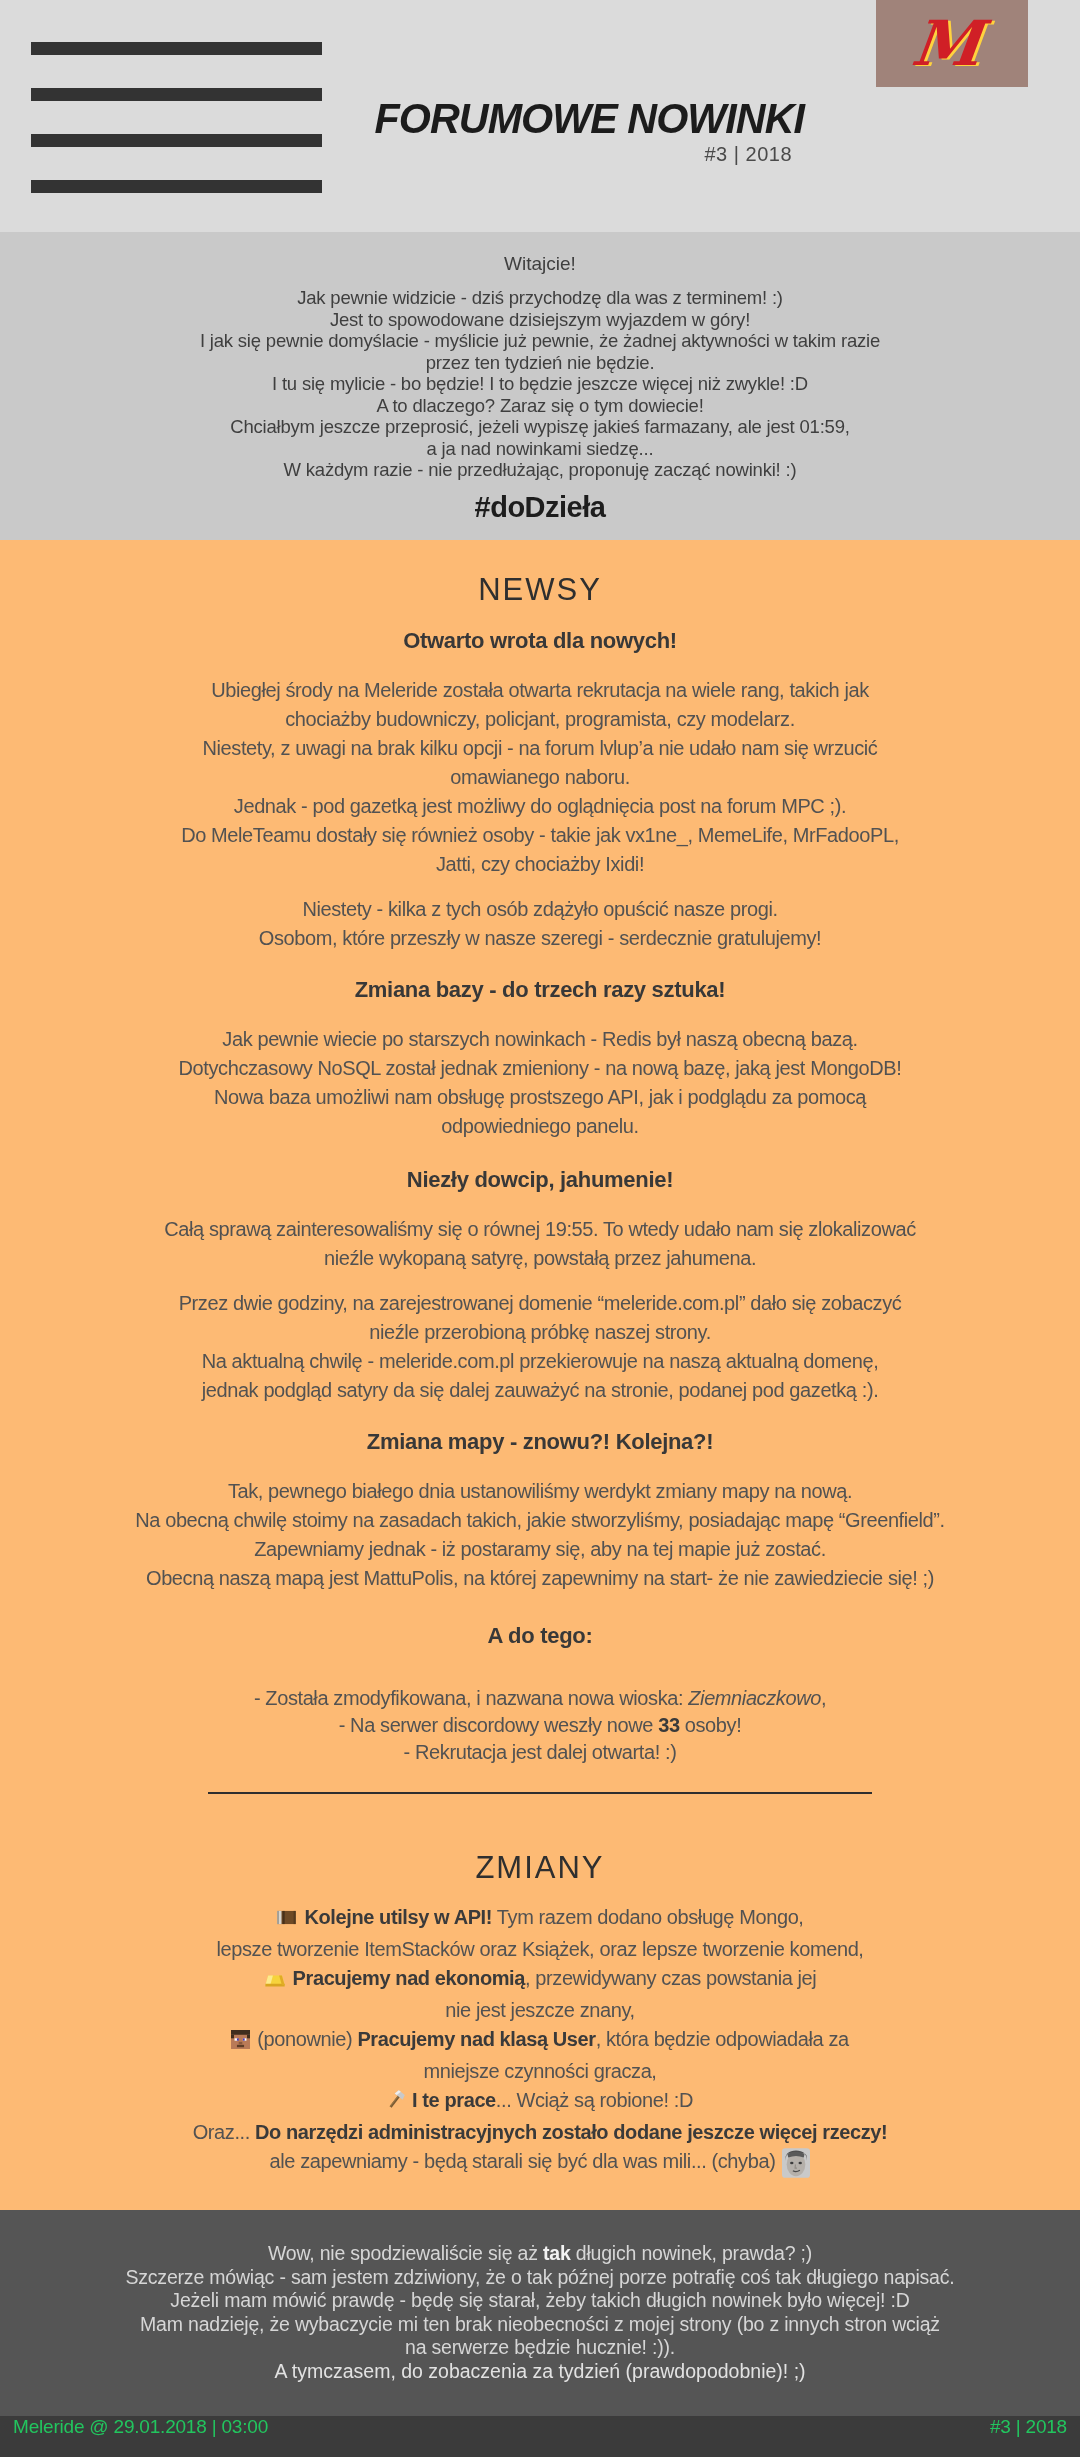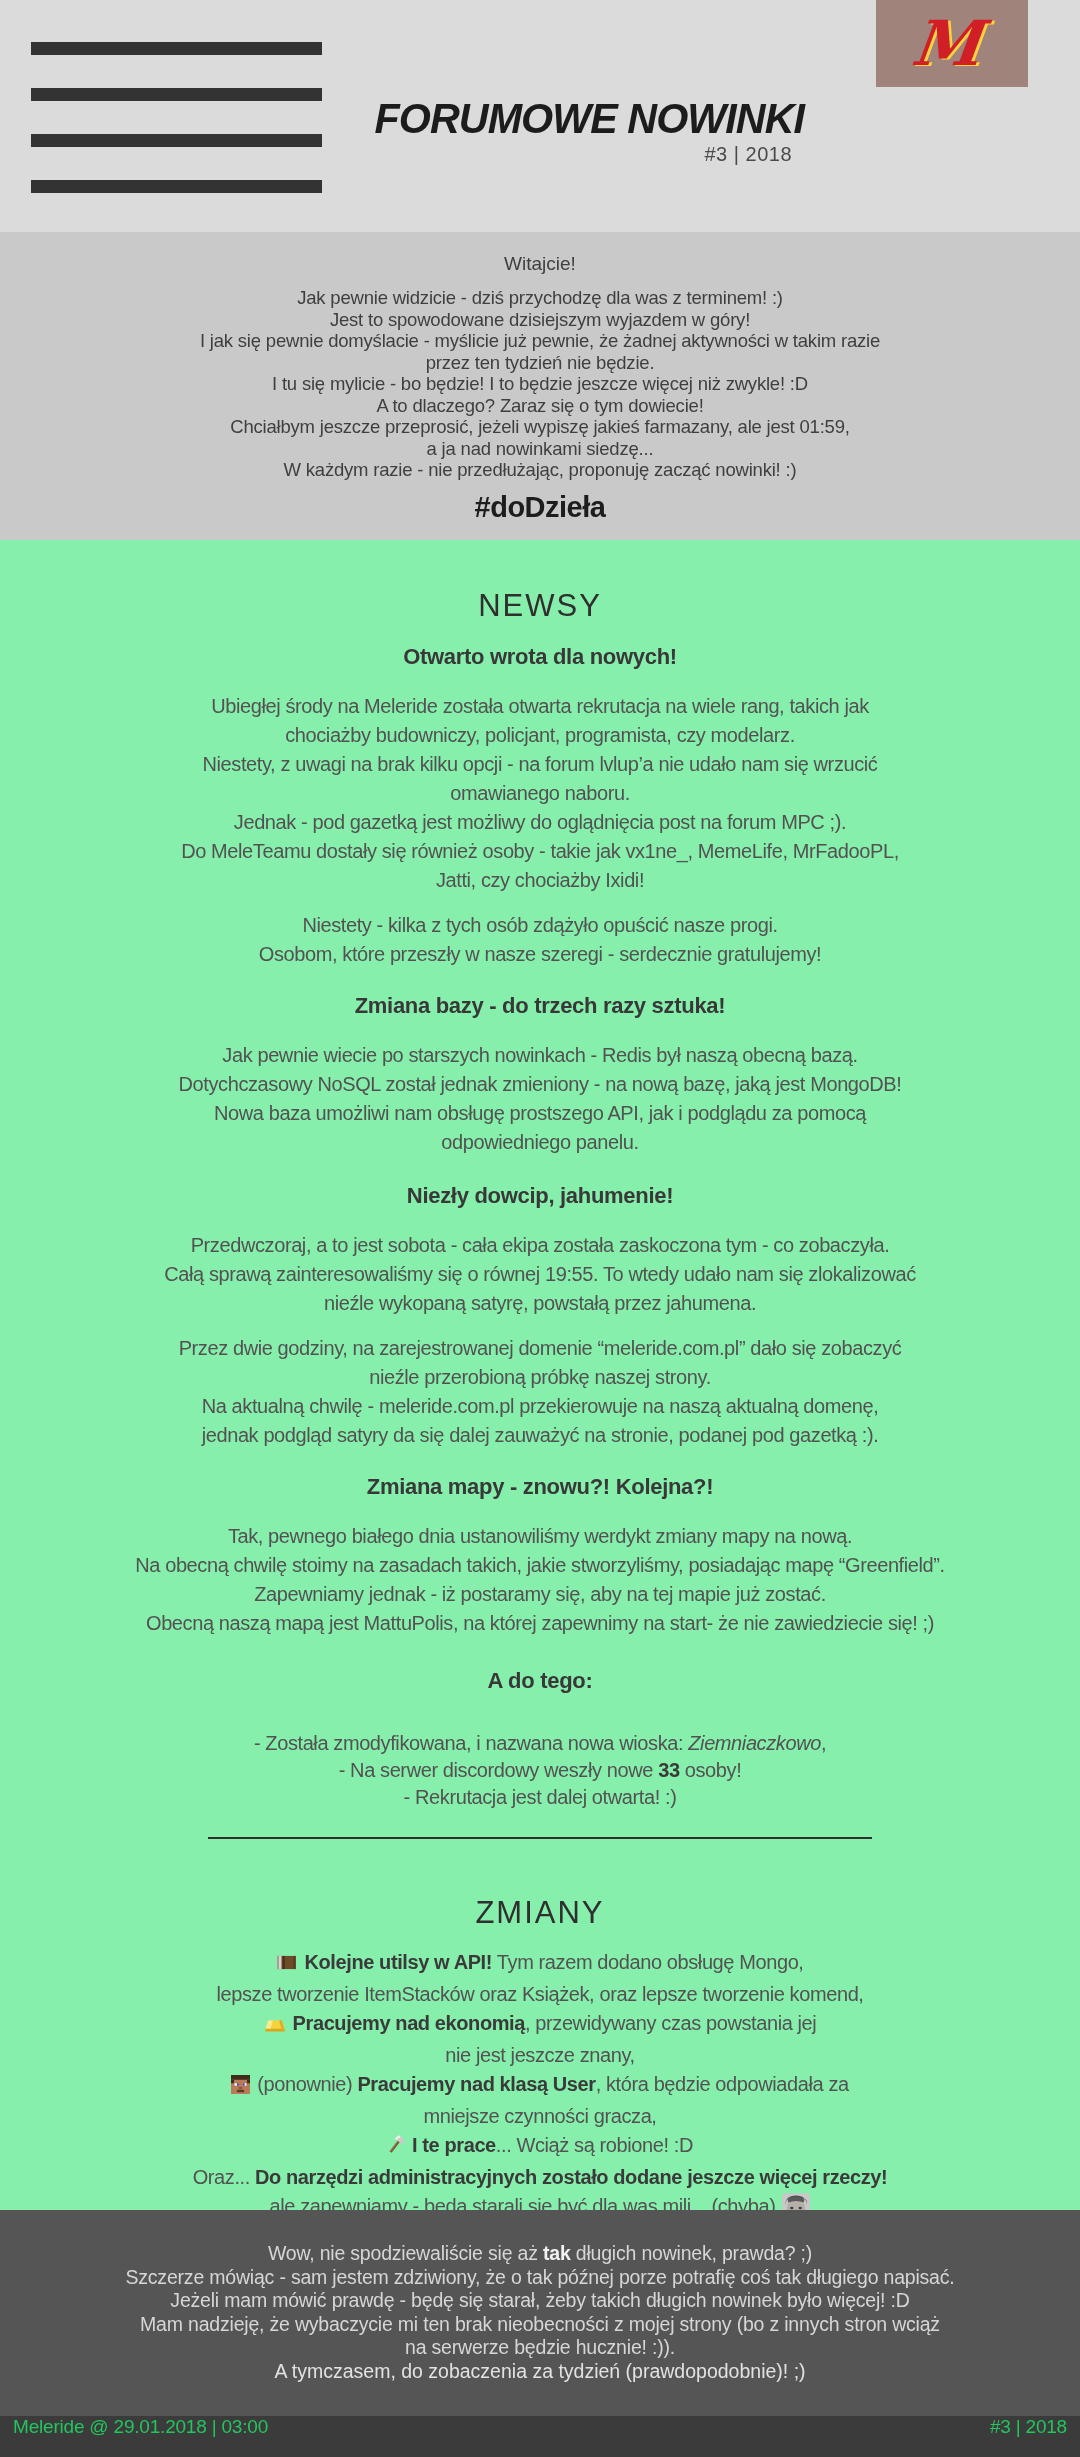--- a/index.html
+++ b/index.html
@@ -16,21 +16,21 @@
   .logo{position:absolute;top:0;right:52px;width:152px;height:87px;background:#a0837a;display:flex;align-items:center;justify-content:center;}
   .logo-m{font-family:"DejaVu Serif", serif;font-style:italic;font-weight:bold;font-size:62px;line-height:1;color:#d01f26;text-shadow:3px 1px 0 #ffd23e;transform:skewX(-10deg);}
 
   
   .intro{height:308px;background:#c9c9c9;flex:none;text-align:center;color:#3f3f3f;box-sizing:border-box;padding-top:21px;}
   .greeting{font-size:19px;margin-bottom:12px;}
   .iline{font-size:18.5px;line-height:21.5px;letter-spacing:-0.2px;}
   .hashtag{margin-top:10px;font-size:29px;font-weight:700;color:#1d1d1d;letter-spacing:-0.5px;}
 
   
-  .main{height:1670px;flex:none;background:#86efac;text-align:center;box-sizing:border-box;padding-top:48px;overflow:hidden;}
+  .main{height:1670px;flex:none;background:#fdba74;text-align:center;box-sizing:border-box;padding-top:32px;overflow:hidden;}
   .section-title{font-size:31px;font-weight:400;color:#2f2f2f;letter-spacing:2px;line-height:36px;}
   .sub{font-size:22px;font-weight:700;color:#383838;letter-spacing:-0.3px;line-height:26px;}
   .bline{font-size:20px;line-height:29px;color:#525252;letter-spacing:-0.4px;}
   .para{margin-top:22px;}
   .m-sub{margin-top:20px;}
   .m-sub2{margin-top:24px;}
   .m-sub3{margin-top:26px;}
   .m-tight{margin-top:16px;}
   .list-block{margin-top:30px;}
   .lline{font-size:20px;line-height:27px;color:#525252;letter-spacing:-0.4px;}
@@ -110,21 +110,20 @@
     <div class="sub m-sub2">Zmiana bazy - do trzech razy sztuka!</div>
     <div class="para">
         <div class="bline">Jak pewnie wiecie po starszych nowinkach - Redis był naszą obecną bazą.</div>
         <div class="bline">Dotychczasowy NoSQL został jednak zmieniony - na nową bazę, jaką jest MongoDB!</div>
         <div class="bline">Nowa baza umożliwi nam obsługę prostszego API, jak i podglądu za pomocą</div>
         <div class="bline">odpowiedniego panelu.</div>
       </div>
 
     <div class="sub m-sub3">Niezły dowcip, jahumenie!</div>
     <div class="para">
-        <div class="bline">Przedwczoraj, a to jest sobota - cała ekipa została zaskoczona tym - co zobaczyła.</div>
         <div class="bline">Całą sprawą zainteresowaliśmy się o równej 19:55. To wtedy udało nam się zlokalizować</div>
         <div class="bline">nieźle wykopaną satyrę, powstałą przez jahumena.</div>
       </div>
     <div class="para m-tight">
         <div class="bline">Przez dwie godziny, na zarejestrowanej domenie “meleride.com.pl” dało się zobaczyć</div>
         <div class="bline">nieźle przerobioną próbkę naszej strony.</div>
         <div class="bline">Na aktualną chwilę - meleride.com.pl przekierowuje na naszą aktualną domenę,</div>
         <div class="bline">jednak podgląd satyry da się dalej zauważyć na stronie, podanej pod gazetką :).</div>
       </div>
 

